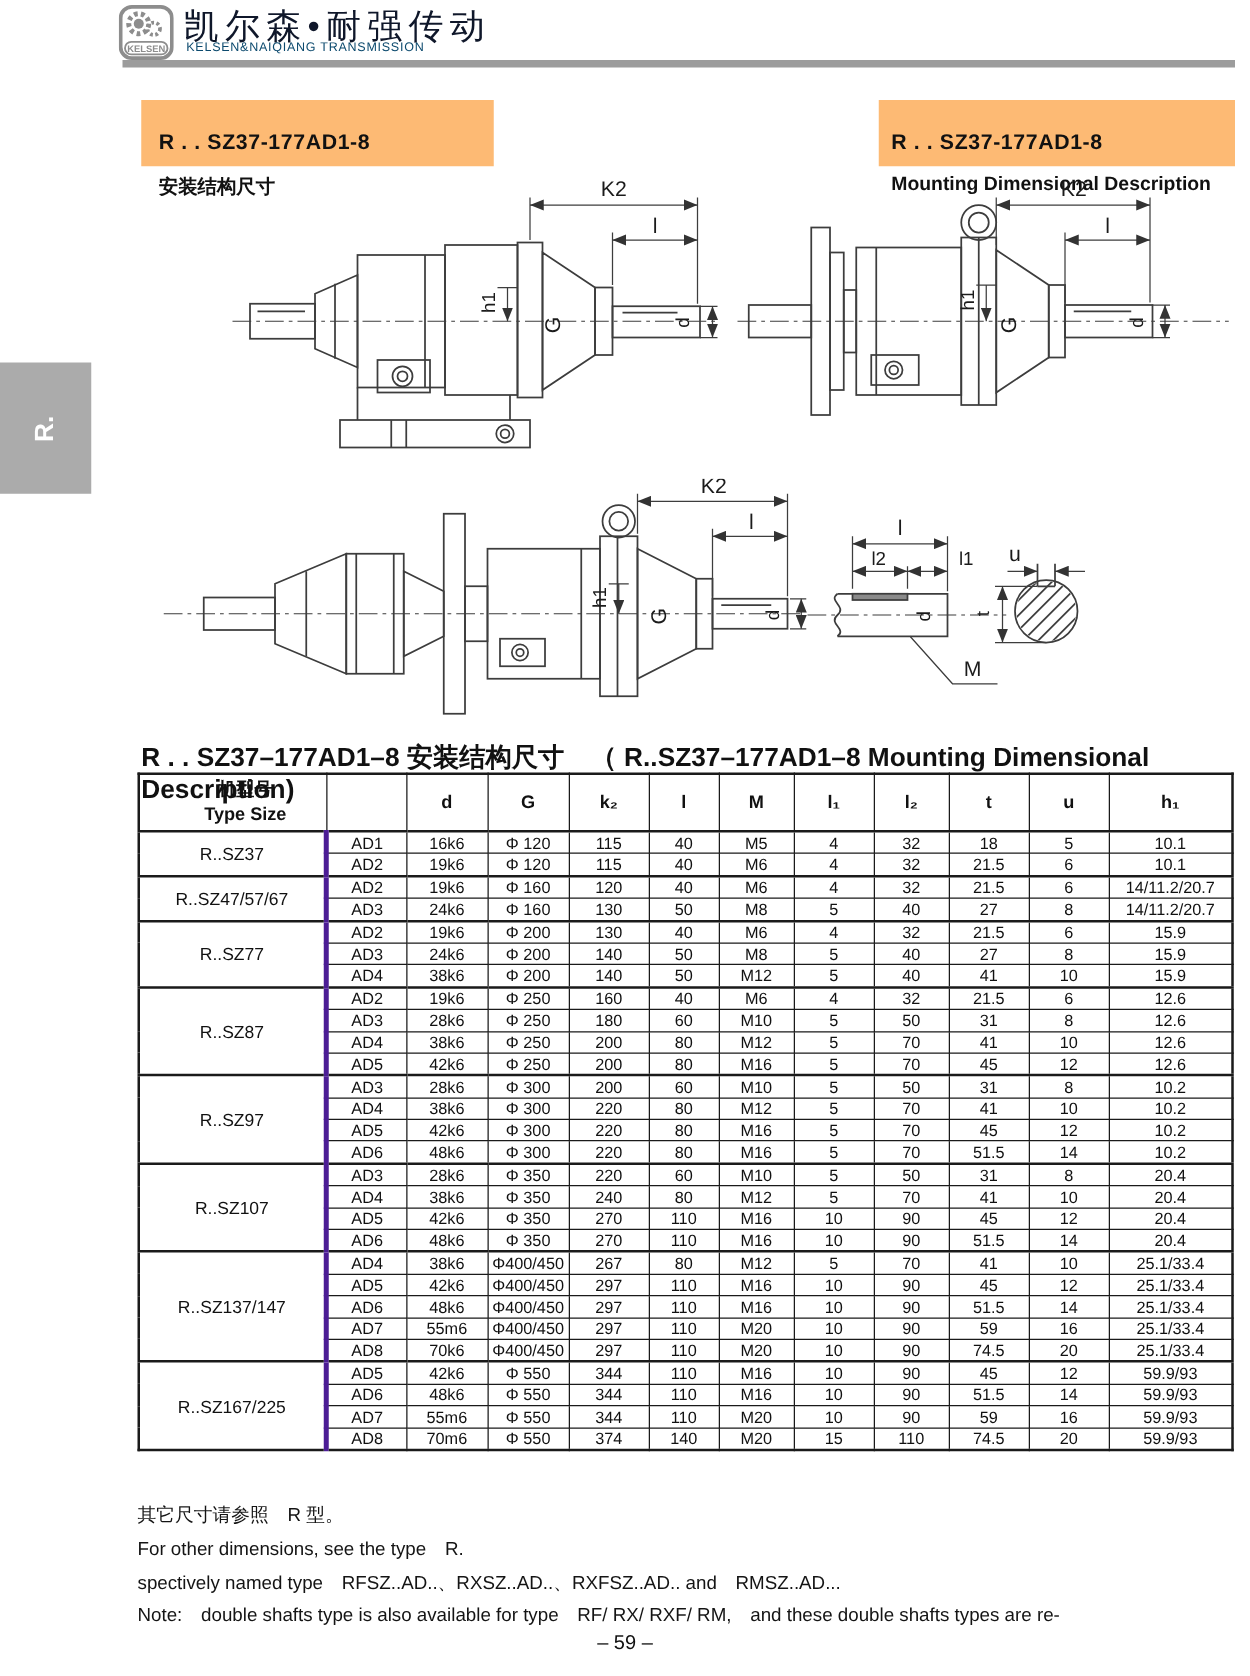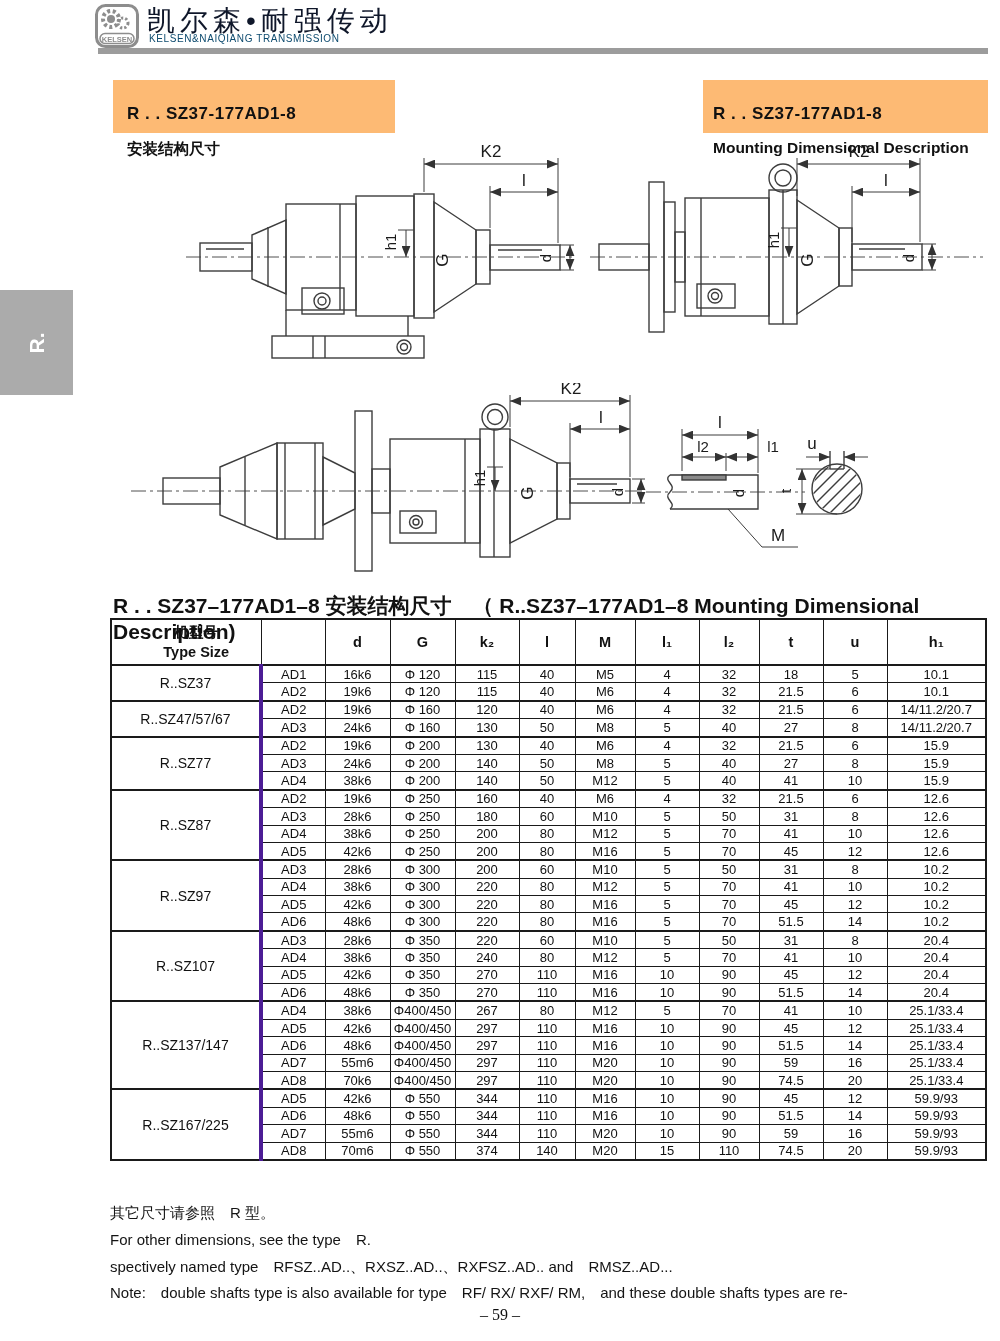--- a/index.html
+++ b/index.html
@@ -51,21 +51,21 @@
   .spec thead th { height:44px; font-size:14.5px; font-weight:bold; border-bottom:2px solid #1a1a1a; }
   .spec thead th div { line-height:1.4;margin-left:20px; }
   .spec tbody td { height:16.4px; font-size:13px; line-height:1; }
   .spec td.type-cell { font-size:14px; border-right:4px solid #4c1d95; }
   .spec tr.gs > td { border-top:2px solid #1a1a1a; }
 
   
   .notes { position:absolute; left:110px; top:1172px; width:882px; font-size:15px;
            line-height:26.8px; color:#141414;margin-top:28px; }
   .pageno { position:absolute; left:0; top:1306px; width:1000px; text-align:center;
-            font-size:16px; font-family:Liberation Serif, serif; }
+            font-size:16px; font-family:Liberation Sans, sans-serif; }
 </style>
 </head>
 <body>
 
 <div class="page">
 
   <svg class="logo-box" viewBox="0 0 44 44">
     <rect x="1.5" y="1.5" width="41" height="41" rx="9" fill="none" stroke="#8d8d8d" stroke-width="3"></rect>
     <g>
       <circle cx="16" cy="15" r="8" fill="none" stroke="#8d8d8d" stroke-width="4" stroke-dasharray="3 2.6"></circle>

